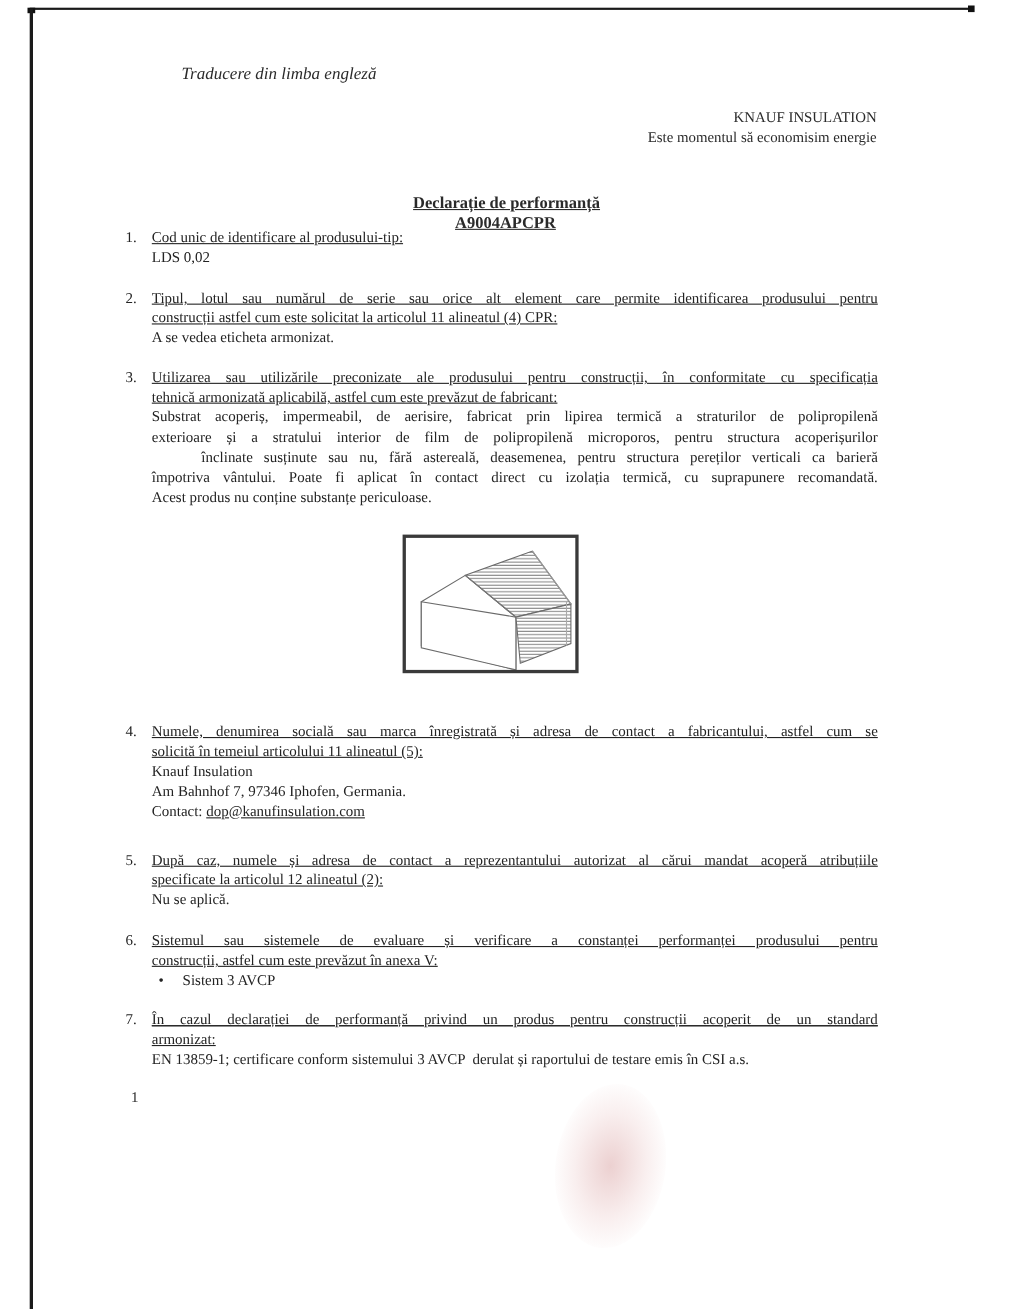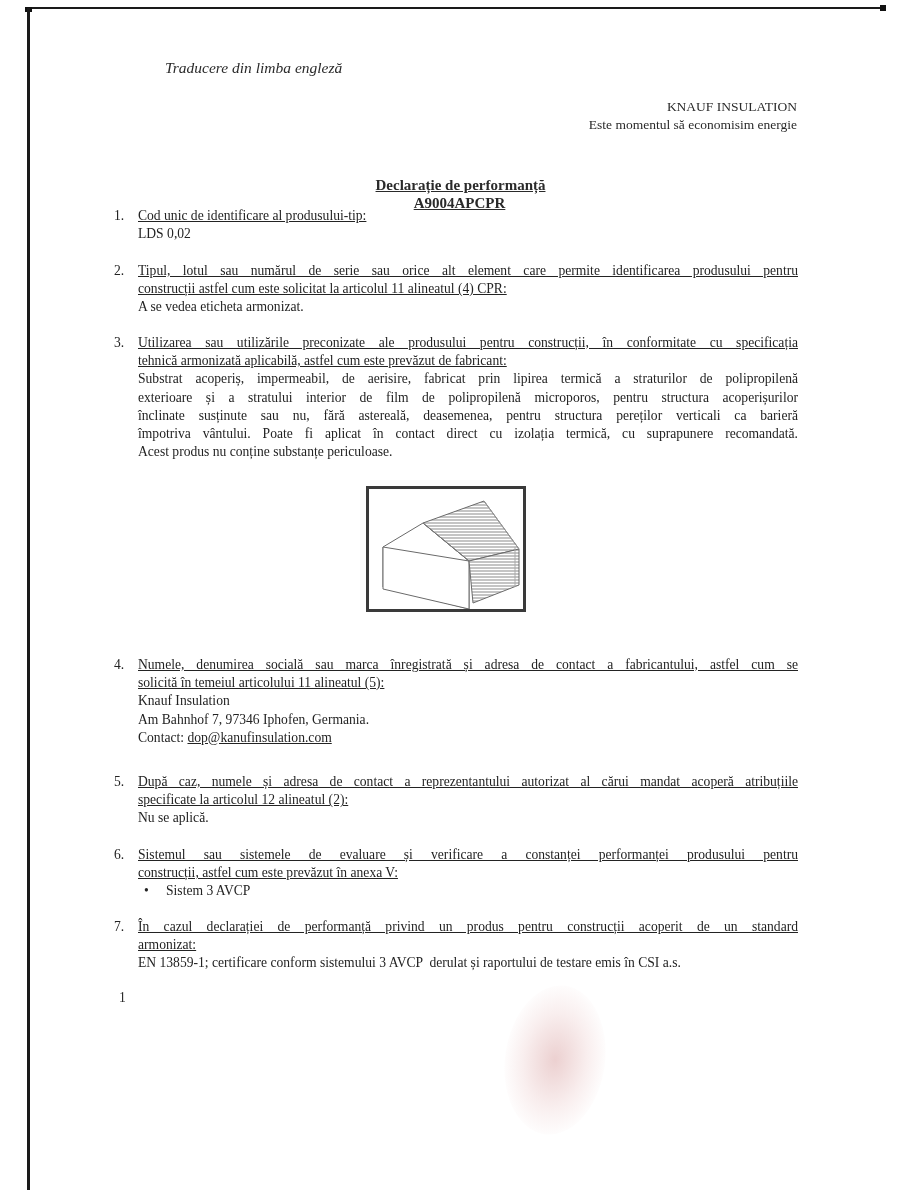--- a/index.html
+++ b/index.html
@@ -200,21 +200,21 @@
 
 <div class="section" style="top:334px;">
   <span class="num">3.</span>
   <div class="heading">
     <span class="line" style="text-align:justify;text-align-last:justify;">Utilizarea sau utilizările preconizate ale produsului pentru construcții, în conformitate cu specificația</span>
     <span class="line">tehnică armonizată aplicabilă, astfel cum este prevăzut de fabricant:</span>
   </div>
   <div class="body">
     <span class="line" style="text-align:justify;text-align-last:justify;">Substrat acoperiș, impermeabil, de aerisire, fabricat prin lipirea termică a straturilor de polipropilenă</span>
     <span class="line" style="text-align:justify;text-align-last:justify;">exterioare și a stratului interior de film de polipropilenă microporos, pentru structura acoperișurilor</span>
-    <span class="line" style="text-align:justify;text-align-last:justify;">înclinate susținute sau nu, fără astereală, deasemenea, pentru structura pereților verticali ca barieră</span>
+    <span class="line" style="text-align:justify;text-align-last:justify;margin-left:45px;">înclinate susținute sau nu, fără astereală, deasemenea, pentru structura pereților verticali ca barieră</span>
     <span class="line" style="text-align:justify;text-align-last:justify;">împotriva vântului. Poate fi aplicat în contact direct cu izolația termică, cu suprapunere recomandată.</span>
     <span class="line">Acest produs nu conține substanțe periculoase.</span>
   </div>
 </div>
 
 <div class="figure-frame">
   <svg width="154" height="120" viewBox="0 0 154 120">
     <defs>
       <pattern id="stripes" patternUnits="userSpaceOnUse" width="4" height="3">
         <rect width="4" height="3" fill="#ffffff"></rect>

